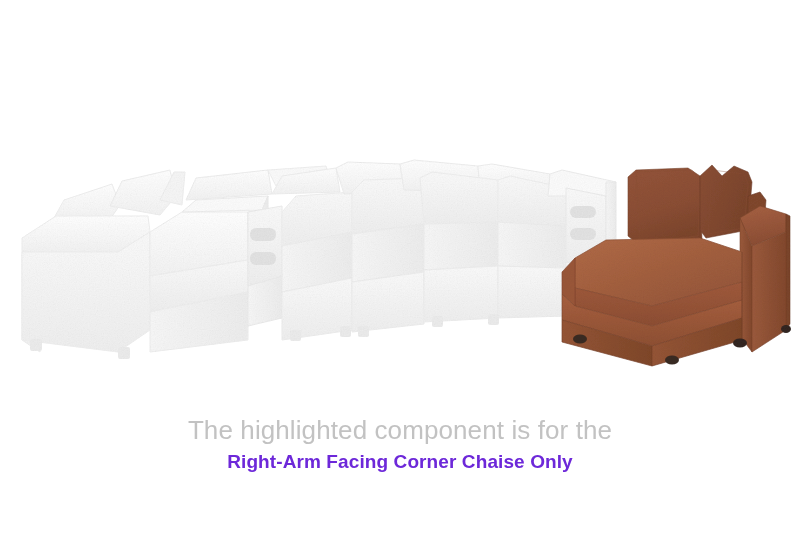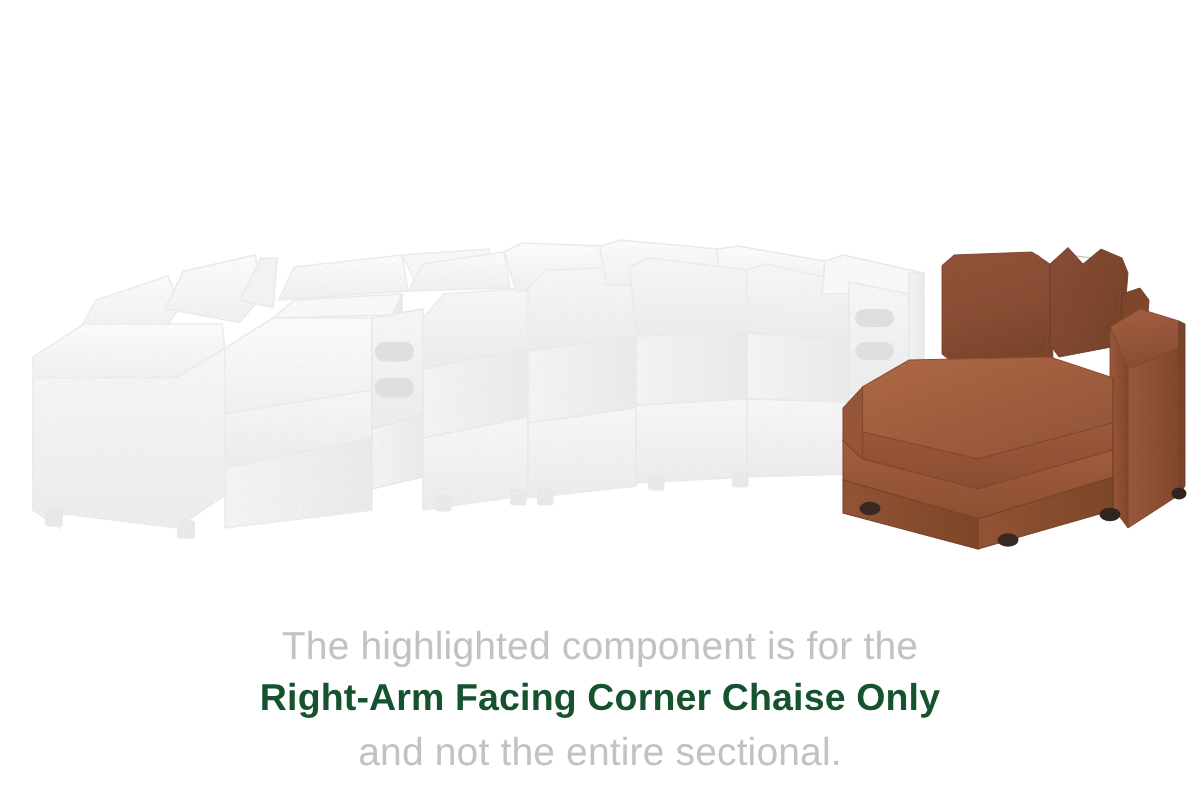--- a/index.html
+++ b/index.html
@@ -45,22 +45,22 @@
   .caption-line-3 {
     color: #c2c2c2;
     font-size: 26px;
     font-weight: 400;
     letter-spacing: 0.1px;
     line-height: 1.18;
     white-space: nowrap;
   }
   .caption-line-1 { margin: 0 0 5px 0; }
   .caption-line-2 {
-    color: #14532d;
-    font-size: 25px;
+    color: #6d28d9;
+    font-size: 19px;
     font-weight: 700;
     letter-spacing: 0.1px;
     line-height: 1.16;
     white-space: nowrap;
     margin: 0 0 6px 0;
   }
   .caption-line-3 { margin: 0; }
 </style>
 </head>
 <body>
@@ -240,16 +240,15 @@
         <ellipse cx="740" cy="343" rx="7" ry="4.5" fill="#332520"></ellipse>
         <ellipse cx="786" cy="329" rx="5" ry="4" fill="#332520"></ellipse>
       </g>
 
     </svg>
   </div>
 
   <div id="caption">
     <div class="caption-line-1">The highlighted component is for the</div>
     <div class="caption-line-2">Right-Arm Facing Corner Chaise Only</div>
-    <div class="caption-line-3">and not the entire sectional.</div>
   </div>
 
 </div>
 
 </body></html>

